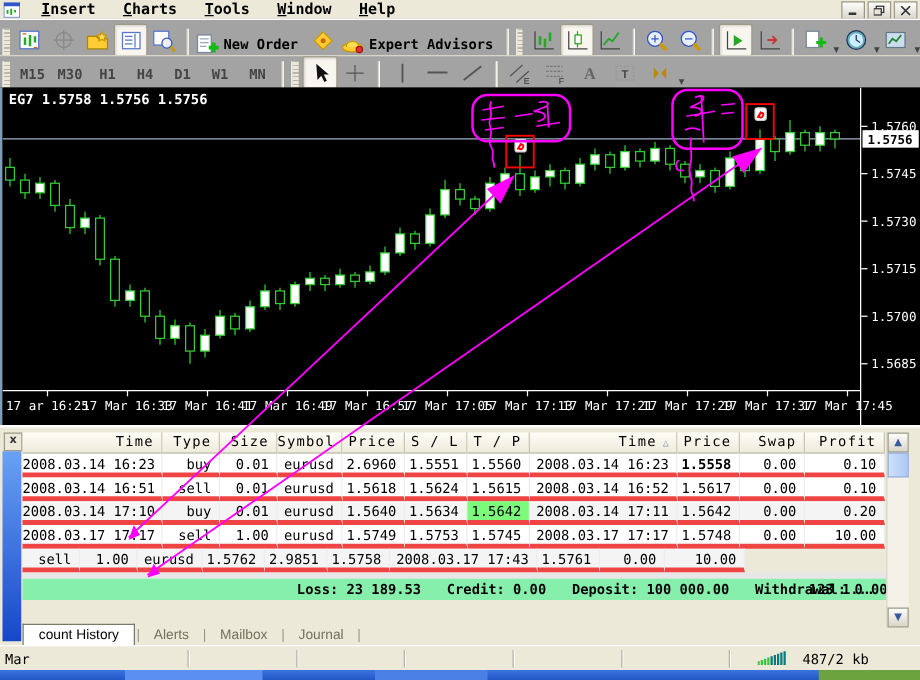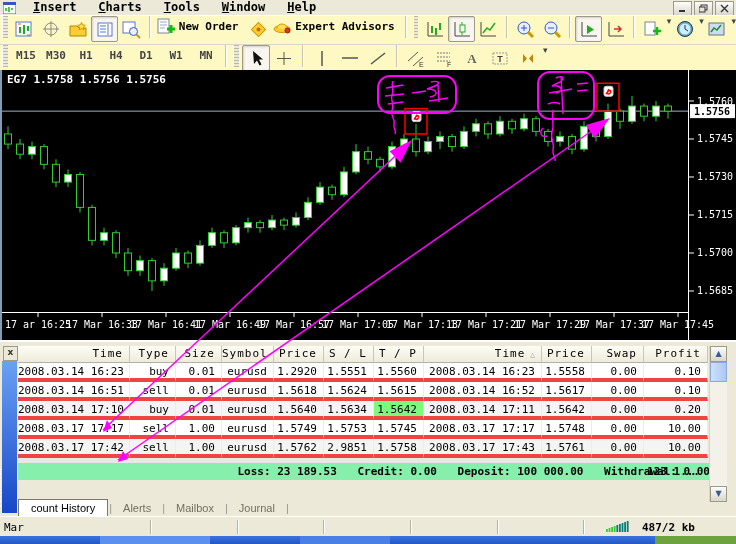--- a/index.html
+++ b/index.html
@@ -6,21 +6,21 @@
   .screen{position:relative;width:736px;height:544px;background:#ece9d8;overflow:hidden;
           font-family:"Liberation Sans",sans-serif;outline:1px solid #716f64;}
   
   .menubar{position:absolute;left:0;top:0;width:736px;height:15px;background:#ece9d8;display:flex;align-items:center;}
   .mdi-icon{width:13px;height:12px;margin:1px 6px 0 3px;}
   .menu-item{font:bold 12px "DejaVu Sans Mono",monospace;color:#000;padding:0 11px;height:15px;line-height:14px;cursor:default;}
   .win-btns{position:absolute;right:2px;top:1px;display:flex;gap:2px;}
   .win-btn{width:17px;height:13px;background:linear-gradient(#fdfdfb,#d9d6ca);border:1px solid #9d9a88;
            display:flex;align-items:center;justify-content:center;}
   
-  .toolbar{position:absolute;left:0;width:736px;background:#fef9c3;display:flex;align-items:flex-start;}
+  .toolbar{position:absolute;left:0;width:736px;background:#a3a3a3;display:flex;align-items:flex-end;}
   .tb1{top:15px;height:29px;border-top:1px solid #fff;}
   .tb2{top:44px;height:26px;border-top:1px solid #d8d5c6;}
   .gripper{width:5px;height:22px;margin:0 3px 0 2px;background:repeating-linear-gradient(#bbb8a8 0 1px,#ece9d8 1px 3px);border-left:1px solid #fff;}
   .tbtn{width:26px;height:24px;display:flex;align-items:center;justify-content:center;border:1px solid transparent;border-radius:2px;}
   .tbtn.pressed{border:1px solid #9d9a88;background:#f8f6ee;box-shadow:inset 1px 1px 2px rgba(0,0,0,.15);}
   .tbtn svg{display:block;}
   .tsep{width:1px;height:22px;background:#c6c3b4;border-right:1px solid #fff;margin:0 4px;}
   .tlabel{font:bold 11px "DejaVu Sans Mono",monospace;color:#000;margin:0 6px 0 2px;white-space:nowrap;}
   .caret{font:9px "DejaVu Sans",sans-serif;color:#444;margin-left:1px;}
   .tfbtn{font:bold 11px "DejaVu Sans Mono",monospace;color:#444;width:28px;height:20px;line-height:20px;text-align:center;border:1px solid transparent;}
@@ -502,25 +502,25 @@
           <div class="ht-cell" style="width: 50px;">Price</div>
           <div class="ht-cell" style="width: 52px;">Swap</div>
           <div class="ht-cell" style="width: 64px;">Profit</div>
         </div>
       <div class="ht-body" id="ht-body">
           <div class="ht-row">
             <div class="ht-cell" style="width: 112px;">2008.03.14 16:23</div>
             <div class="ht-cell" style="width: 46px;">buy</div>
             <div class="ht-cell" style="width: 46px;">0.01</div>
             <div class="ht-cell" style="width: 52px;">eurusd</div>
-            <div class="ht-cell" style="width: 50px;">1.2920</div>
+            <div class="ht-cell" style="width: 50px;">2.6960</div>
             <div class="ht-cell" style="width: 50px;">1.5551</div>
             <div class="ht-cell" style="width: 50px;">1.5560</div>
             <div class="ht-cell" style="width: 118px;">2008.03.14 16:23</div>
-            <div class="ht-cell" style="width: 50px;">1.5558</div>
+            <div class="ht-cell" style="width: 50px; font-weight: bold;">1.5558</div>
             <div class="ht-cell" style="width: 52px;">0.00</div>
             <div class="ht-cell" style="width: 64px;">0.10</div>
           </div>
           <div class="ht-row">
             <div class="ht-cell" style="width: 112px;">2008.03.14 16:51</div>
             <div class="ht-cell" style="width: 46px;">sell</div>
             <div class="ht-cell" style="width: 46px;">0.01</div>
             <div class="ht-cell" style="width: 52px;">eurusd</div>
             <div class="ht-cell" style="width: 50px;">1.5618</div>
             <div class="ht-cell" style="width: 50px;">1.5624</div>
@@ -550,21 +550,20 @@
             <div class="ht-cell" style="width: 52px;">eurusd</div>
             <div class="ht-cell" style="width: 50px;">1.5749</div>
             <div class="ht-cell" style="width: 50px;">1.5753</div>
             <div class="ht-cell" style="width: 50px;">1.5745</div>
             <div class="ht-cell" style="width: 118px;">2008.03.17 17:17</div>
             <div class="ht-cell" style="width: 50px;">1.5748</div>
             <div class="ht-cell" style="width: 52px;">0.00</div>
             <div class="ht-cell" style="width: 64px;">10.00</div>
           </div>
           <div class="ht-row alt">
-            <div class="ht-cell" style="width: 112px;">2008.03.17 17:42</div>
             <div class="ht-cell" style="width: 46px;">sell</div>
             <div class="ht-cell" style="width: 46px;">1.00</div>
             <div class="ht-cell" style="width: 52px;">eurusd</div>
             <div class="ht-cell" style="width: 50px;">1.5762</div>
             <div class="ht-cell" style="width: 50px;">2.9851</div>
             <div class="ht-cell" style="width: 50px;">1.5758</div>
             <div class="ht-cell" style="width: 118px;">2008.03.17 17:43</div>
             <div class="ht-cell" style="width: 50px;">1.5761</div>
             <div class="ht-cell" style="width: 52px;">0.00</div>
             <div class="ht-cell" style="width: 64px;">10.00</div>
@@ -610,21 +609,21 @@
           <rect x="2.6" y="8" width="1.8" height="4" fill="#3c3"></rect>
           <rect x="5.2" y="7" width="1.8" height="5" fill="#3c3"></rect>
           <rect x="7.800000000000001" y="6" width="1.8" height="6" fill="#3c3"></rect>
           <rect x="10.4" y="5" width="1.8" height="7" fill="#067c7c"></rect>
           <rect x="13" y="4" width="1.8" height="8" fill="#067c7c"></rect>
           <rect x="15.600000000000001" y="3" width="1.8" height="9" fill="#067c7c"></rect>
           <rect x="18.2" y="2" width="1.8" height="10" fill="#067c7c"></rect>
           <rect x="20.8" y="1" width="1.8" height="11" fill="#067c7c"></rect>
         </g>
     </svg>
-    <span class="st-text" style="left:642px;font-weight:bold;">487/2 kb</span>
+    <span class="st-text" style="left:642px;">487/2 kb</span>
   </div>
 
   <div class="taskbar">
     <div class="seg" style="left:100px;width:110px;background:#5b8ff0;"></div>
     <div class="seg" style="left:300px;width:90px;background:#4a7fe6;"></div>
     <div class="seg" style="left:655px;width:81px;background:#6da33e;"></div>
   </div>
 
   <svg id="overlay" width="736" height="544" viewBox="0 0 736 544">
     <g stroke="#ff00ff" fill="none" stroke-width="2">

